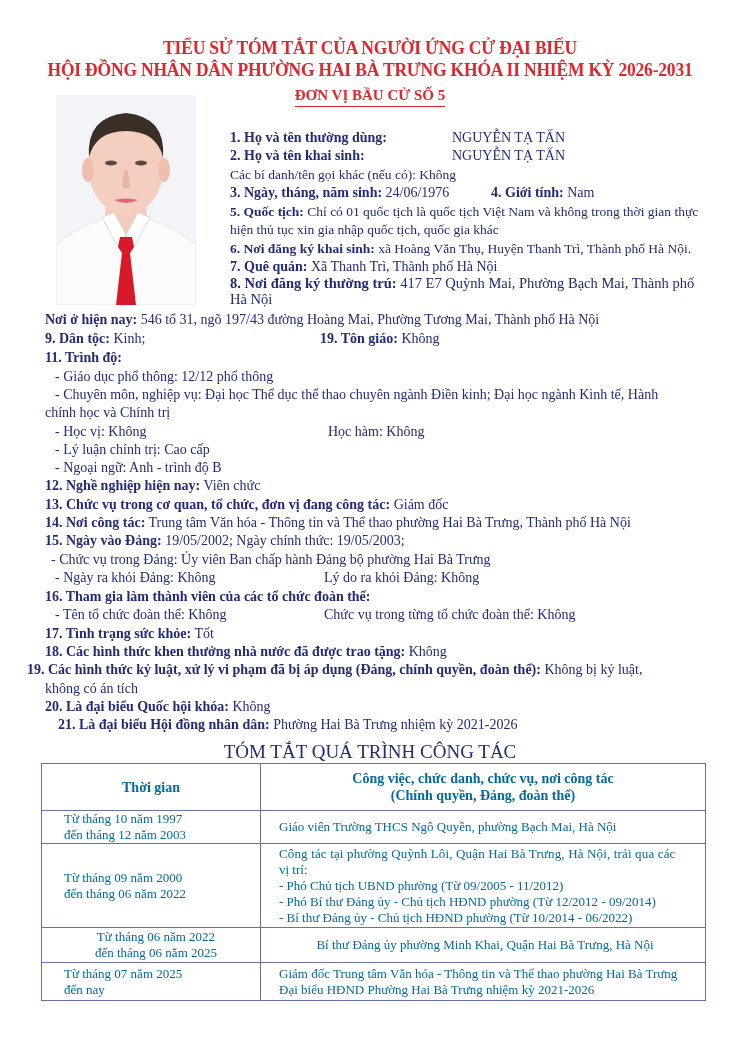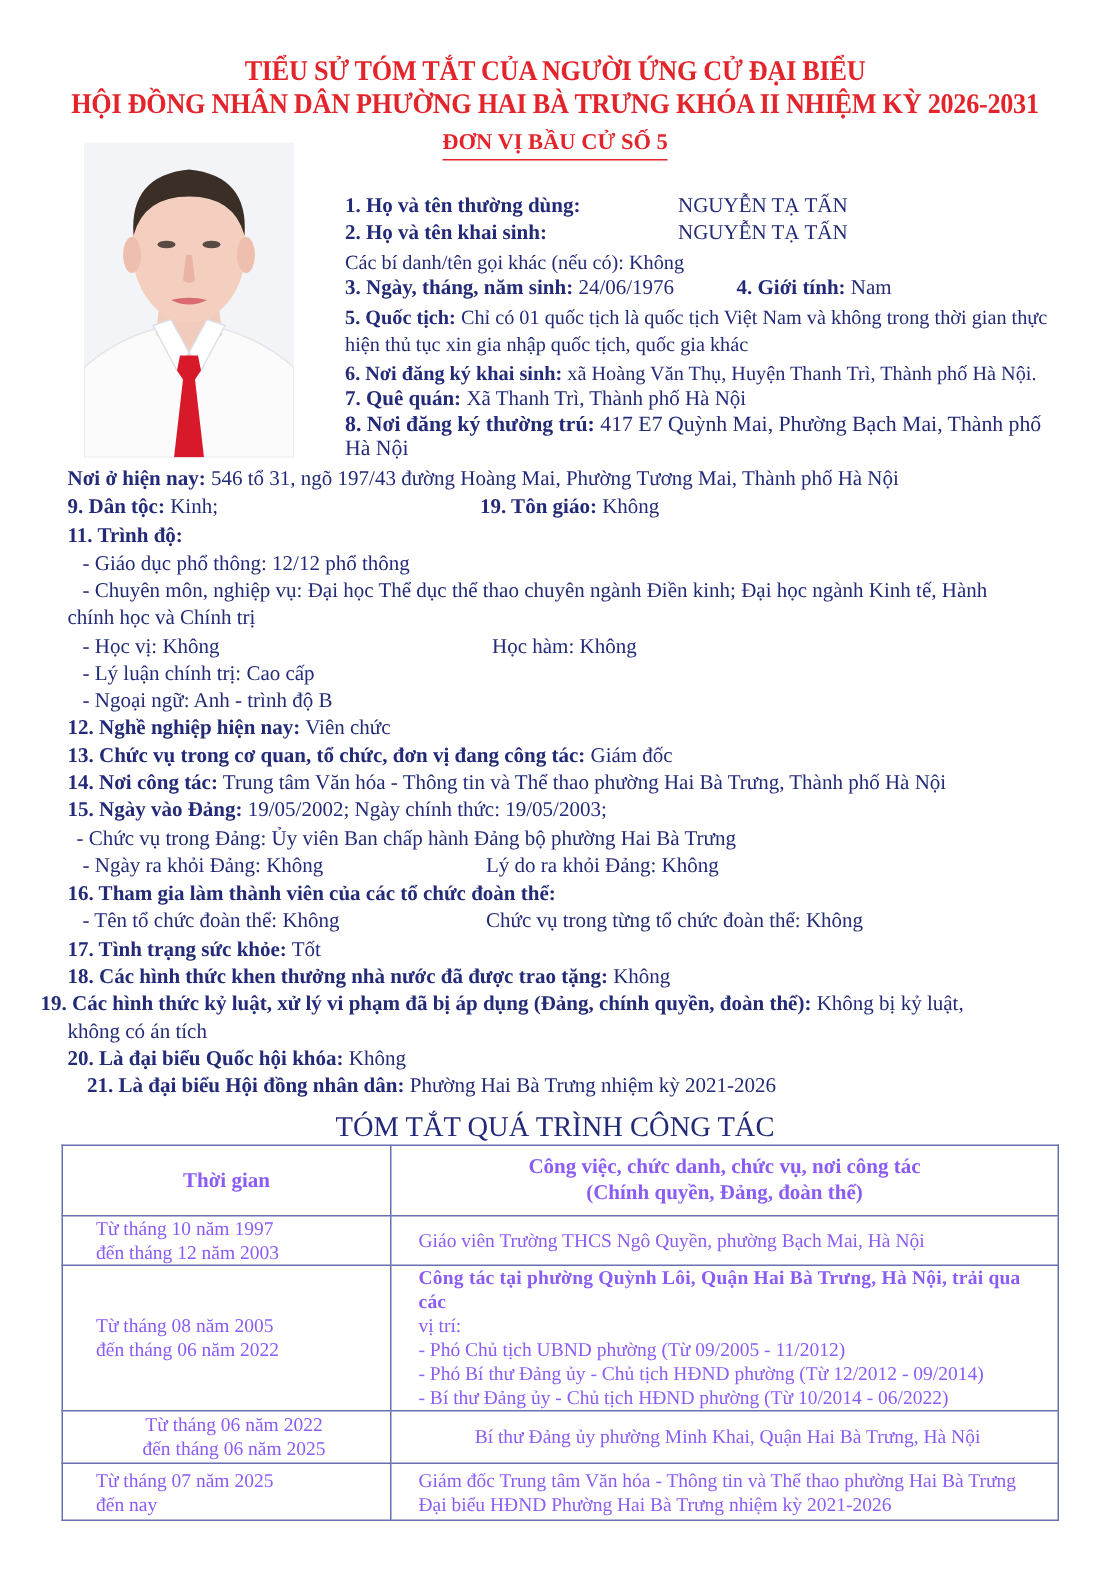--- a/index.html
+++ b/index.html
@@ -14,21 +14,21 @@
   .unit span { display:inline-block; font-weight:bold; color:#e3242b; font-size:15px;
                line-height:18px; padding-bottom:2px; border-bottom:1.5px solid #e3242b; }
   .photo { position:absolute; left:56px; top:95px; width:140px; height:210px;
            background:linear-gradient(#f7f8fa,#eef0f3); overflow:hidden; }
   .line { position:absolute; font-size:14px; line-height:17px; white-space:nowrap;
           color:#232a78; }
   .line b { font-weight:bold; }
   .sec-title { position:absolute; top:741px; left:0; width:740px; text-align:center;
                font-size:19px; line-height:22px; color:#232a78; }
   table.work { position:absolute; left:41px; top:763px; width:665px;
-               border-collapse:collapse; font-size:13px; line-height:16px; color:#8b5cf6; }
+               border-collapse:collapse; font-size:13px; line-height:16px; color:#0369a1; }
   table.work td, table.work th { border:1.5px solid #6a6fb0; padding:0 12px; vertical-align:middle; }
   table.work th { font-weight:bold; font-size:14px; line-height:17px; text-align:center; height:46px; }
   table.work td.time { width:184px; padding-left:22px; }
   table.work td.desc { padding-left:18px; padding-right:14px; }
 </style>
 </head>
 <body>
 
 <div class="title t1">TIỂU SỬ TÓM TẮT CỦA NGƯỜI ỨNG CỬ ĐẠI BIỂU</div>
 <div class="title t2">HỘI ĐỒNG NHÂN DÂN PHƯỜNG HAI BÀ TRƯNG KHÓA II NHIỆM KỲ 2026-2031</div>
@@ -176,25 +176,25 @@
     <td class="time">
       <div>Từ tháng 10 năm 1997</div>
       <div>đến tháng 12 năm 2003</div>
     </td>
     <td class="desc">
       <div>Giáo viên Trường THCS Ngô Quyền, phường Bạch Mai, Hà Nội</div>
     </td>
   </tr>
   <tr style="height:84px;">
     <td class="time">
-      <div>Từ tháng 08 năm 2005</div>
+      <div>Từ tháng 09 năm 2000</div>
       <div>đến tháng 06 năm 2022</div>
     </td>
     <td class="desc">
-      <div style="letter-spacing:0.15px;font-weight:bold;">Công tác tại phường Quỳnh Lôi, Quận Hai Bà Trưng, Hà Nội, trải qua các</div>
+      <div style="letter-spacing:0.15px;">Công tác tại phường Quỳnh Lôi, Quận Hai Bà Trưng, Hà Nội, trải qua các</div>
       <div>vị trí:</div>
       <div>- Phó Chủ tịch UBND phường (Từ 09/2005 - 11/2012)</div>
       <div>- Phó Bí thư Đảng ủy - Chủ tịch HĐND phường (Từ 12/2012 - 09/2014)</div>
       <div>- Bí thư Đảng ủy - Chủ tịch HĐND phường (Từ 10/2014 - 06/2022)</div>
     </td>
   </tr>
   <tr style="height:35px;text-align:center;">
     <td class="time">
       <div>Từ tháng 06 năm 2022</div>
       <div>đến tháng 06 năm 2025</div>

